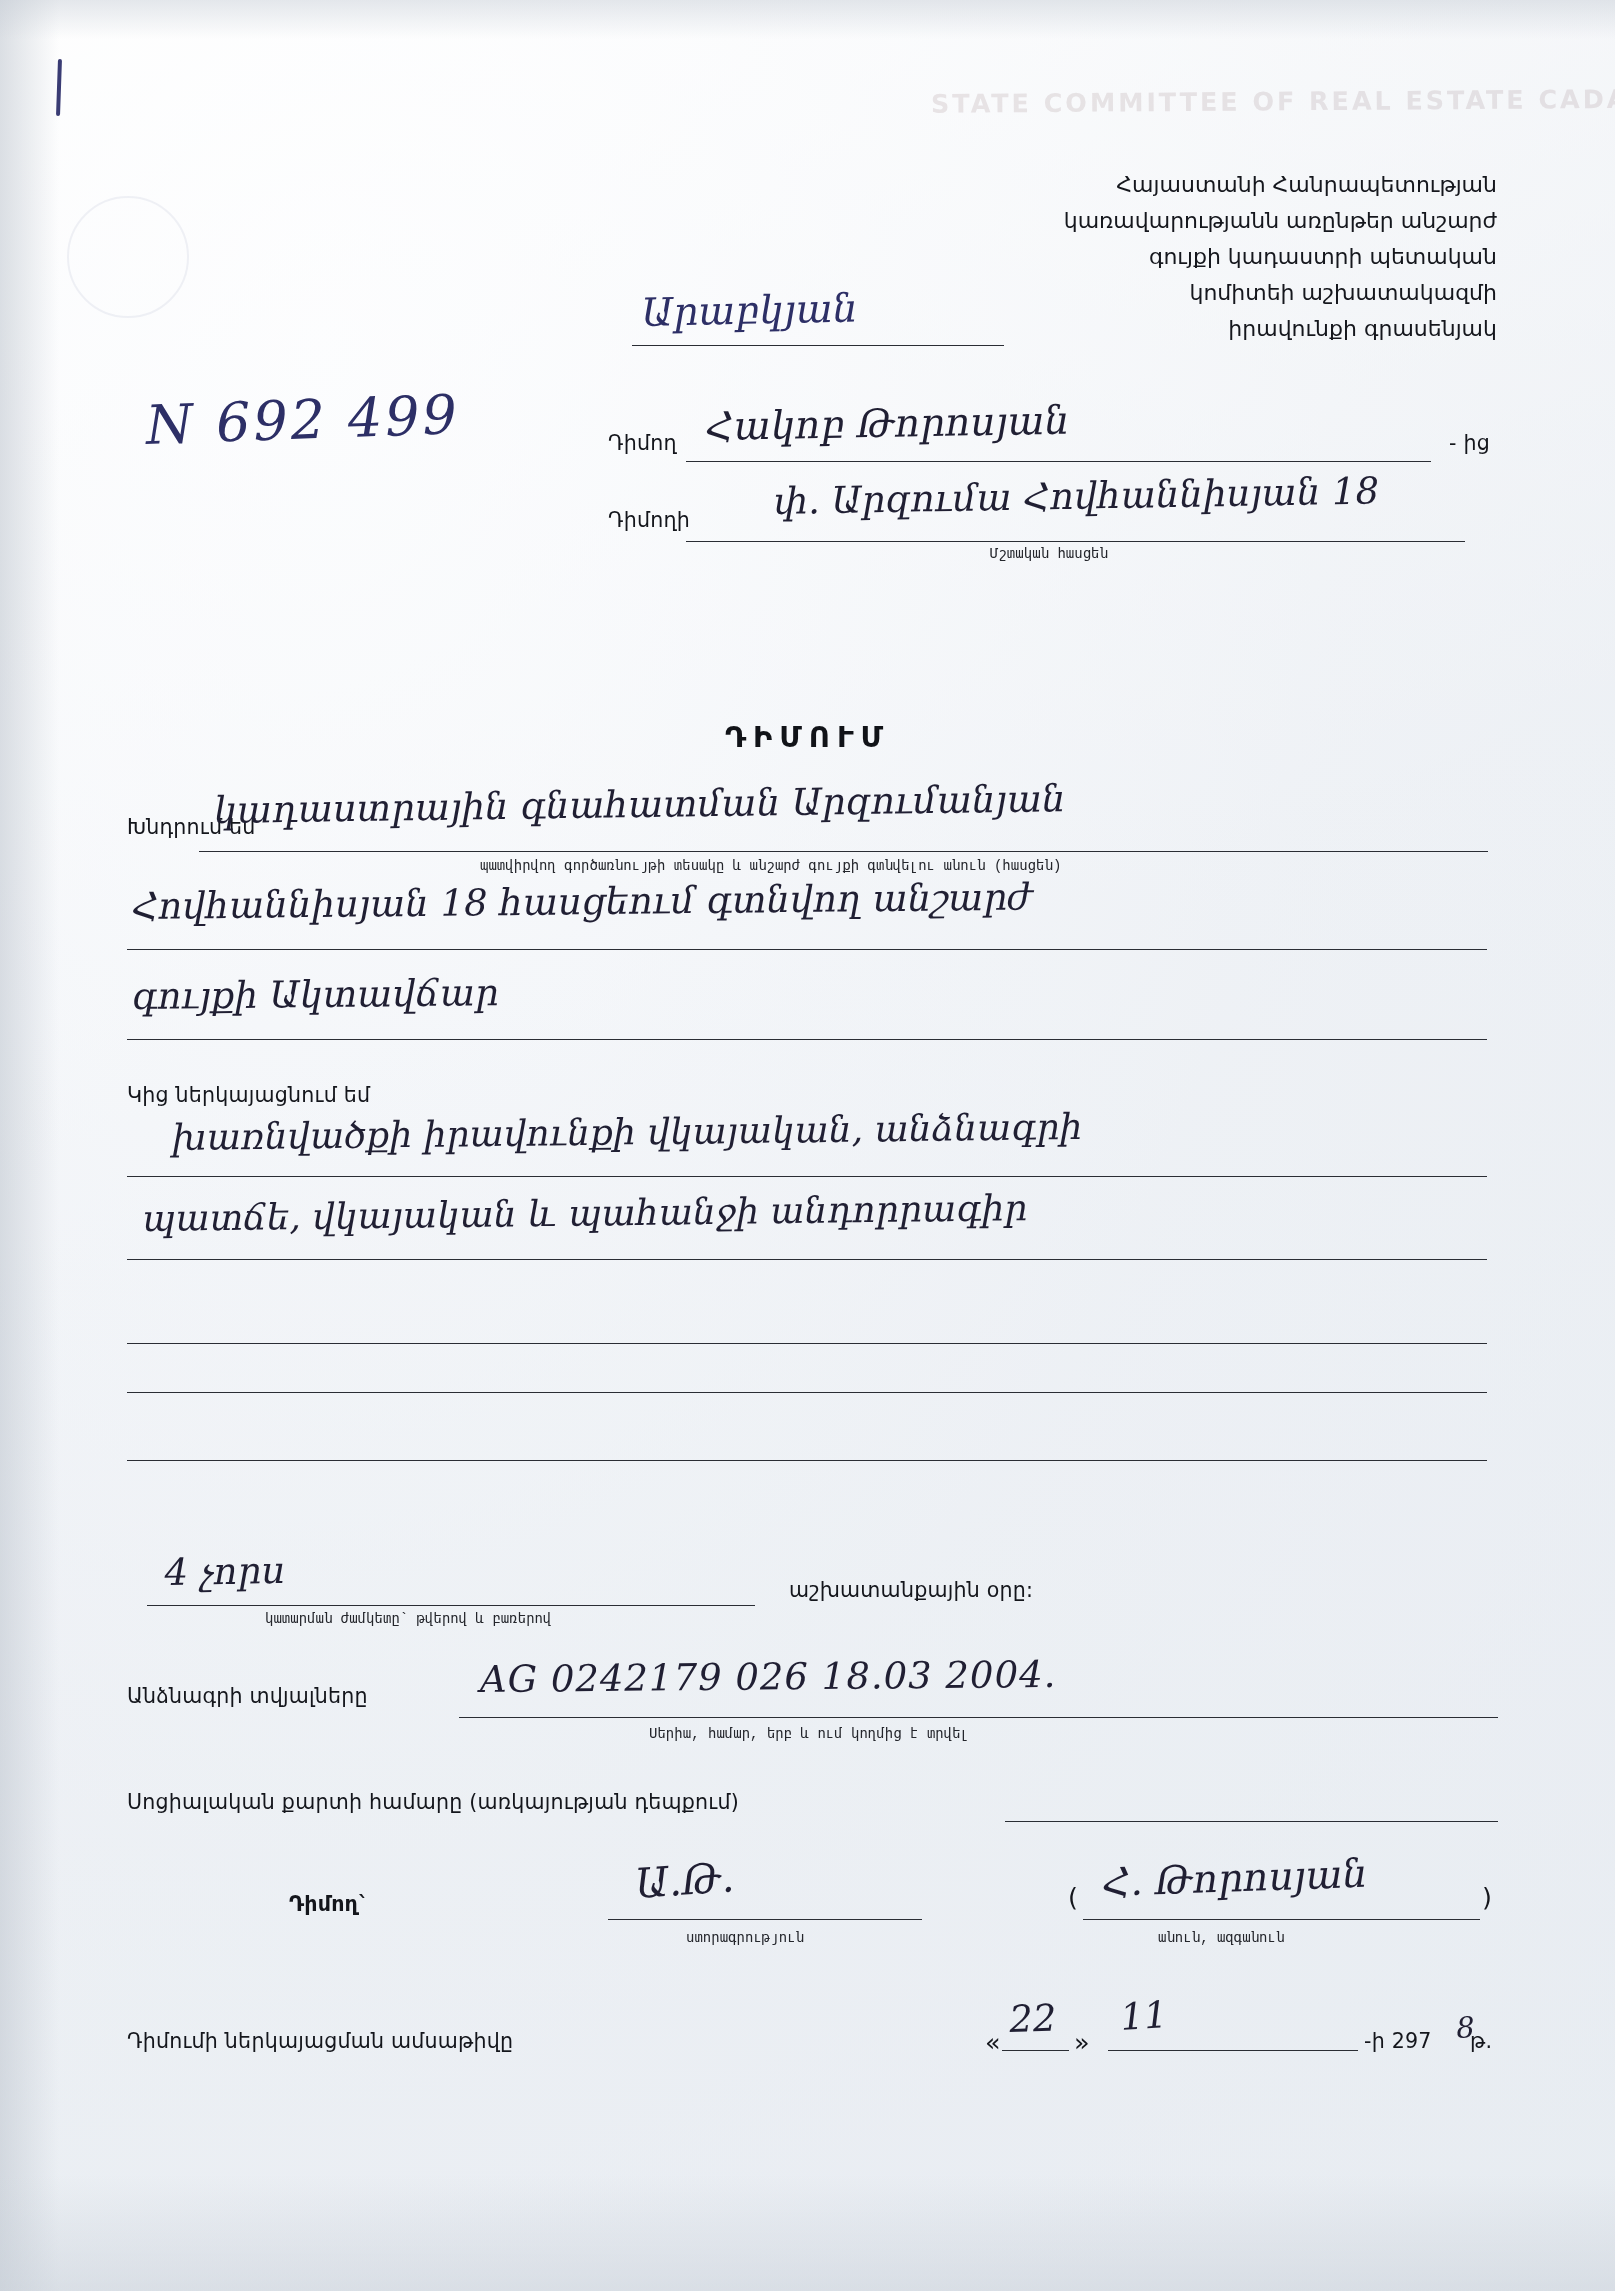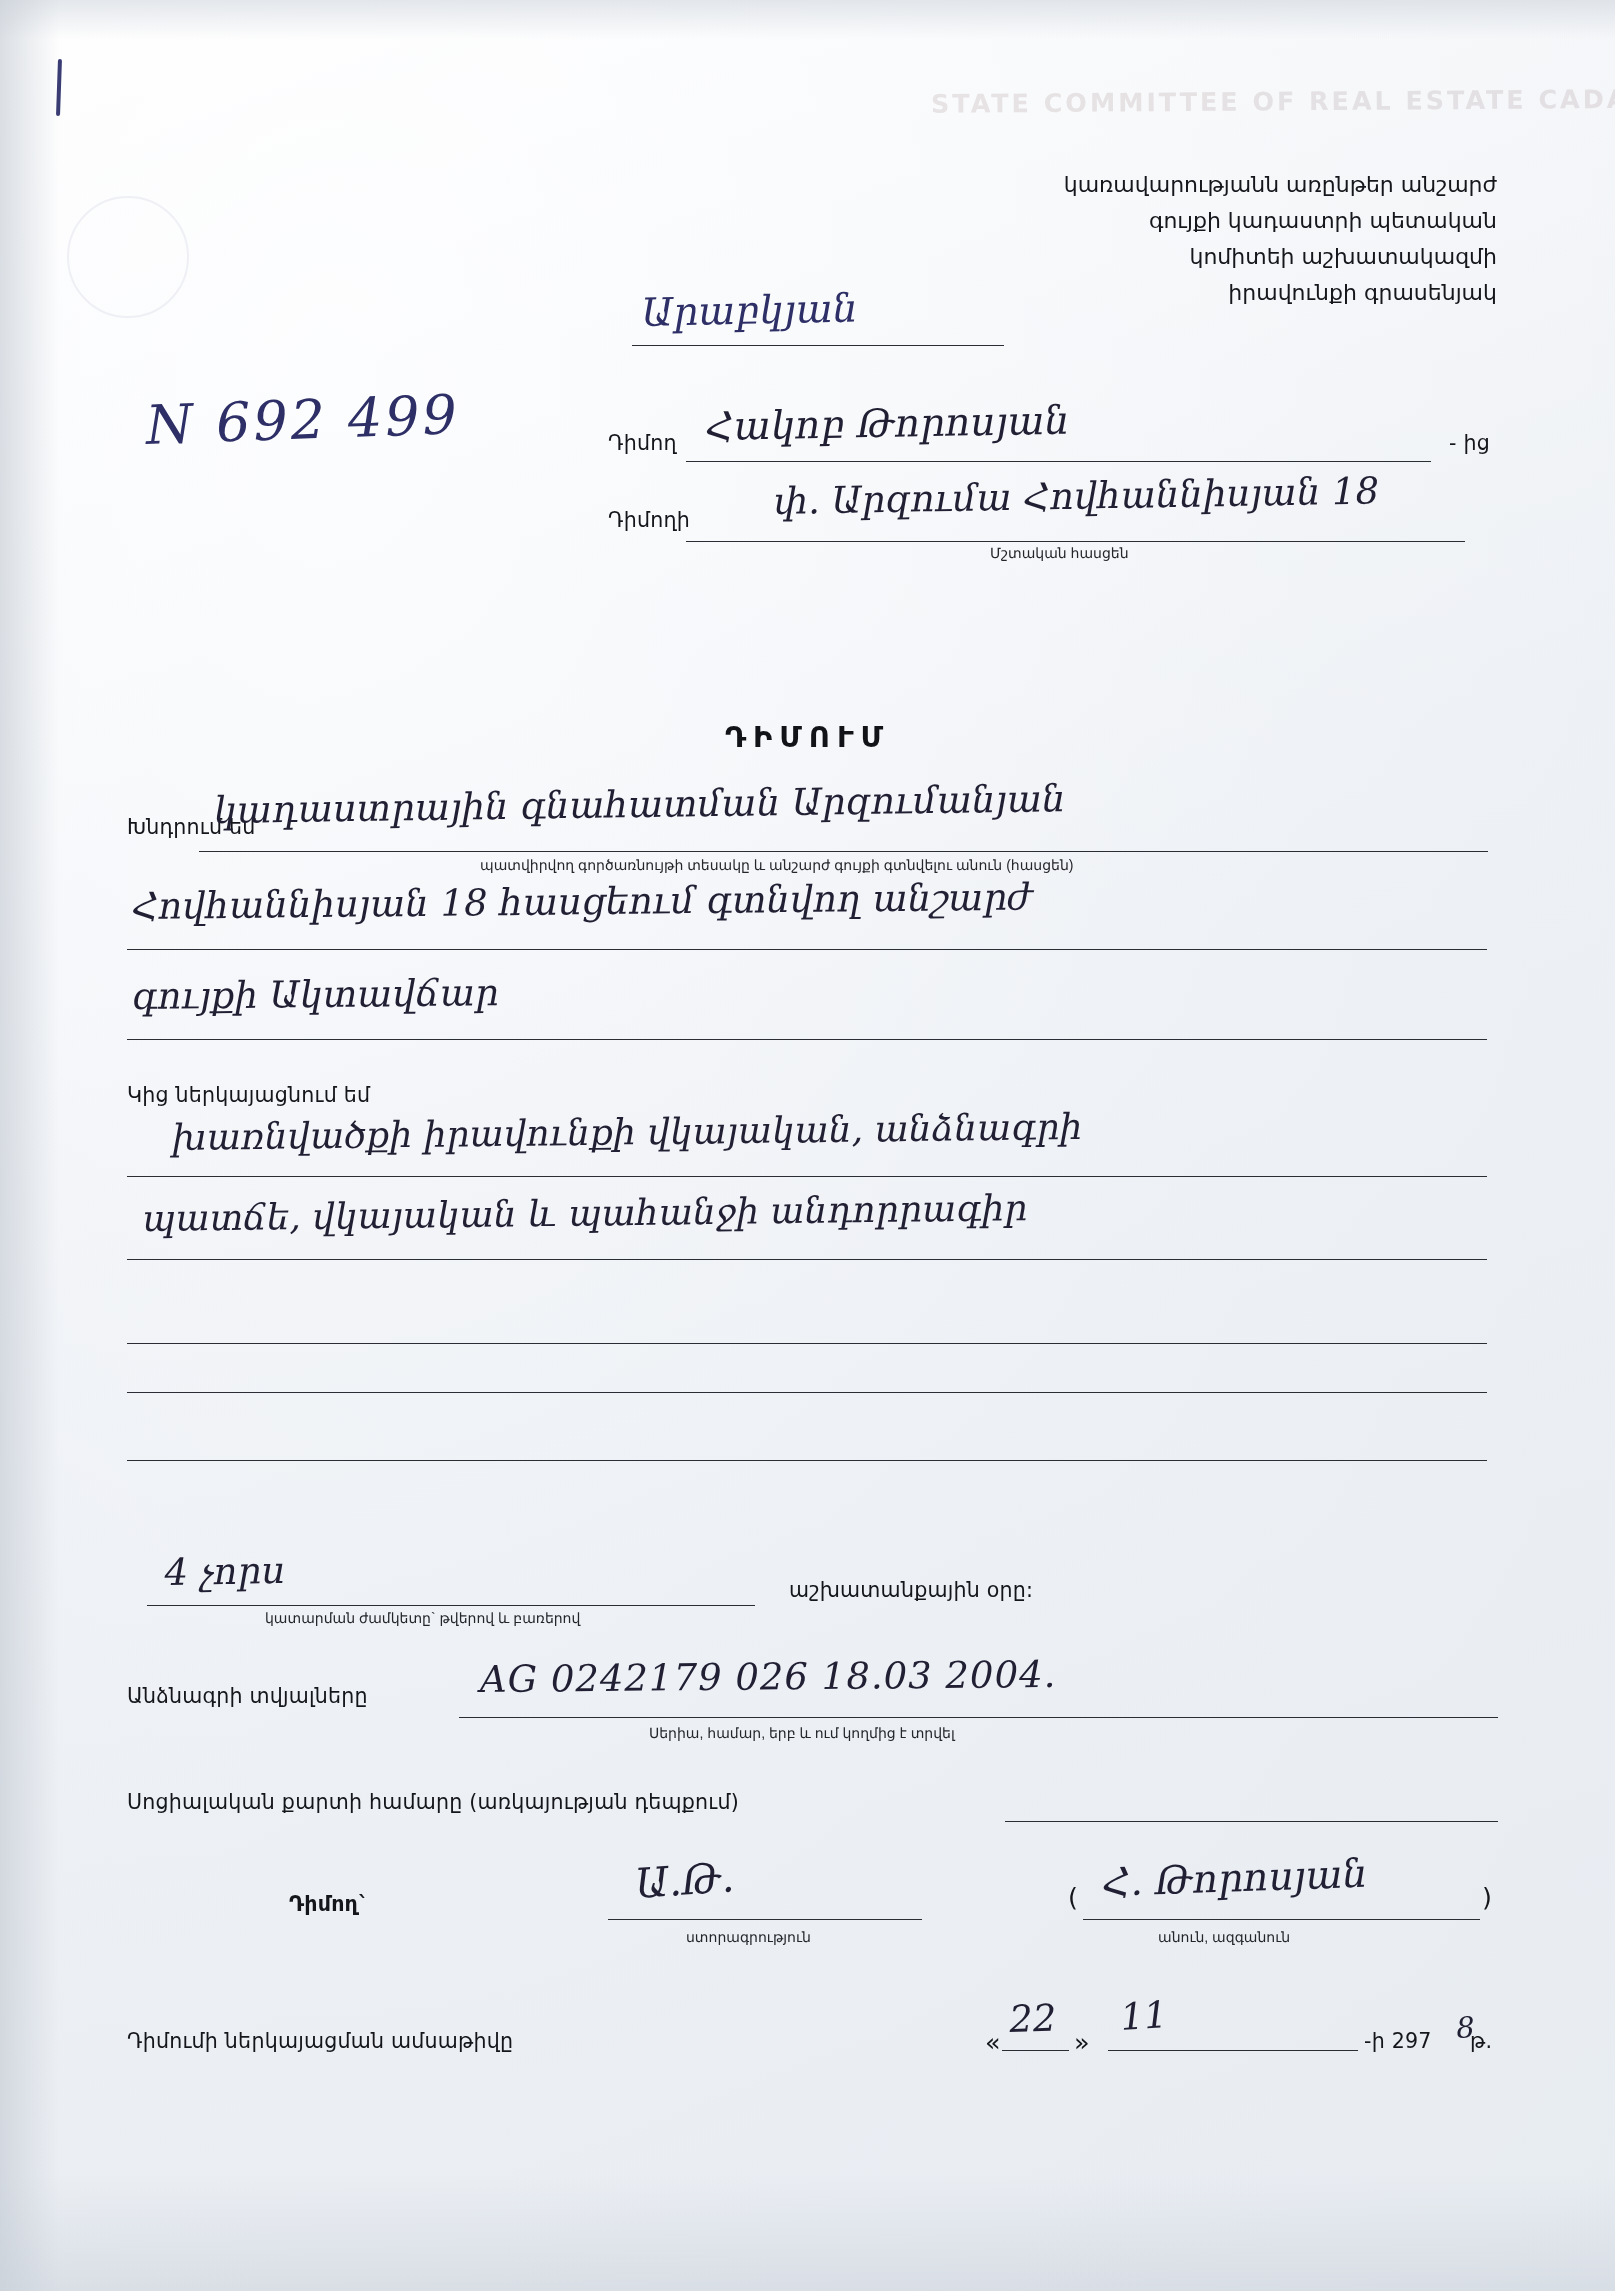--- a/index.html
+++ b/index.html
@@ -73,21 +73,21 @@
     font-size: 29px;
     letter-spacing: 6.9px;
     font-weight: bold;
     color: #111318;
   }
   .small-caption {
     position: absolute;
     font-size: 14px;
     color: #24262c;
     white-space: nowrap;
-    font-family: Liberation Sans, sans-serif;
+    font-family: Liberation Mono, monospace;
   }
 
   
   .rule {
     position: absolute;
     height: 0;
     border-bottom: 1.6px solid #2a2d34;
   }
 
   
@@ -144,20 +144,21 @@
   <div class="paper-tint"></div>
   <div class="edge-shade-left"></div>
   <div class="edge-shade-top"></div>
   <div class="edge-shade-bottom"></div>
 
   <div class="watermark">STATE COMMITTEE OF REAL ESTATE CADASTRE</div>
   <div class="corner-mark"></div>
   <div class="stamp-ghost"></div>
 
   <div class="header-block">
+    <div>Հայաստանի Հանրապետության</div>
     <div>կառավարությանն առընթեր անշարժ</div>
     <div>գույքի կադաստրի պետական</div>
     <div>կոմիտեի աշխատակազմի</div>
     <div>իրավունքի գրասենյակ</div>
   </div>
 
   <div class="rule" style="left:632px; top:345px; width:372px;"></div>
   <div class="hand ink-blue" style="left:642px; top:290px; font-size:39px; transform: rotate(-1.2deg);">Արաբկյան</div>
 
   <div class="hand ink-blue" style="left:147px; top:394px; font-size:54px; letter-spacing:2.9px; transform: rotate(-2deg);">N 692 499</div>

